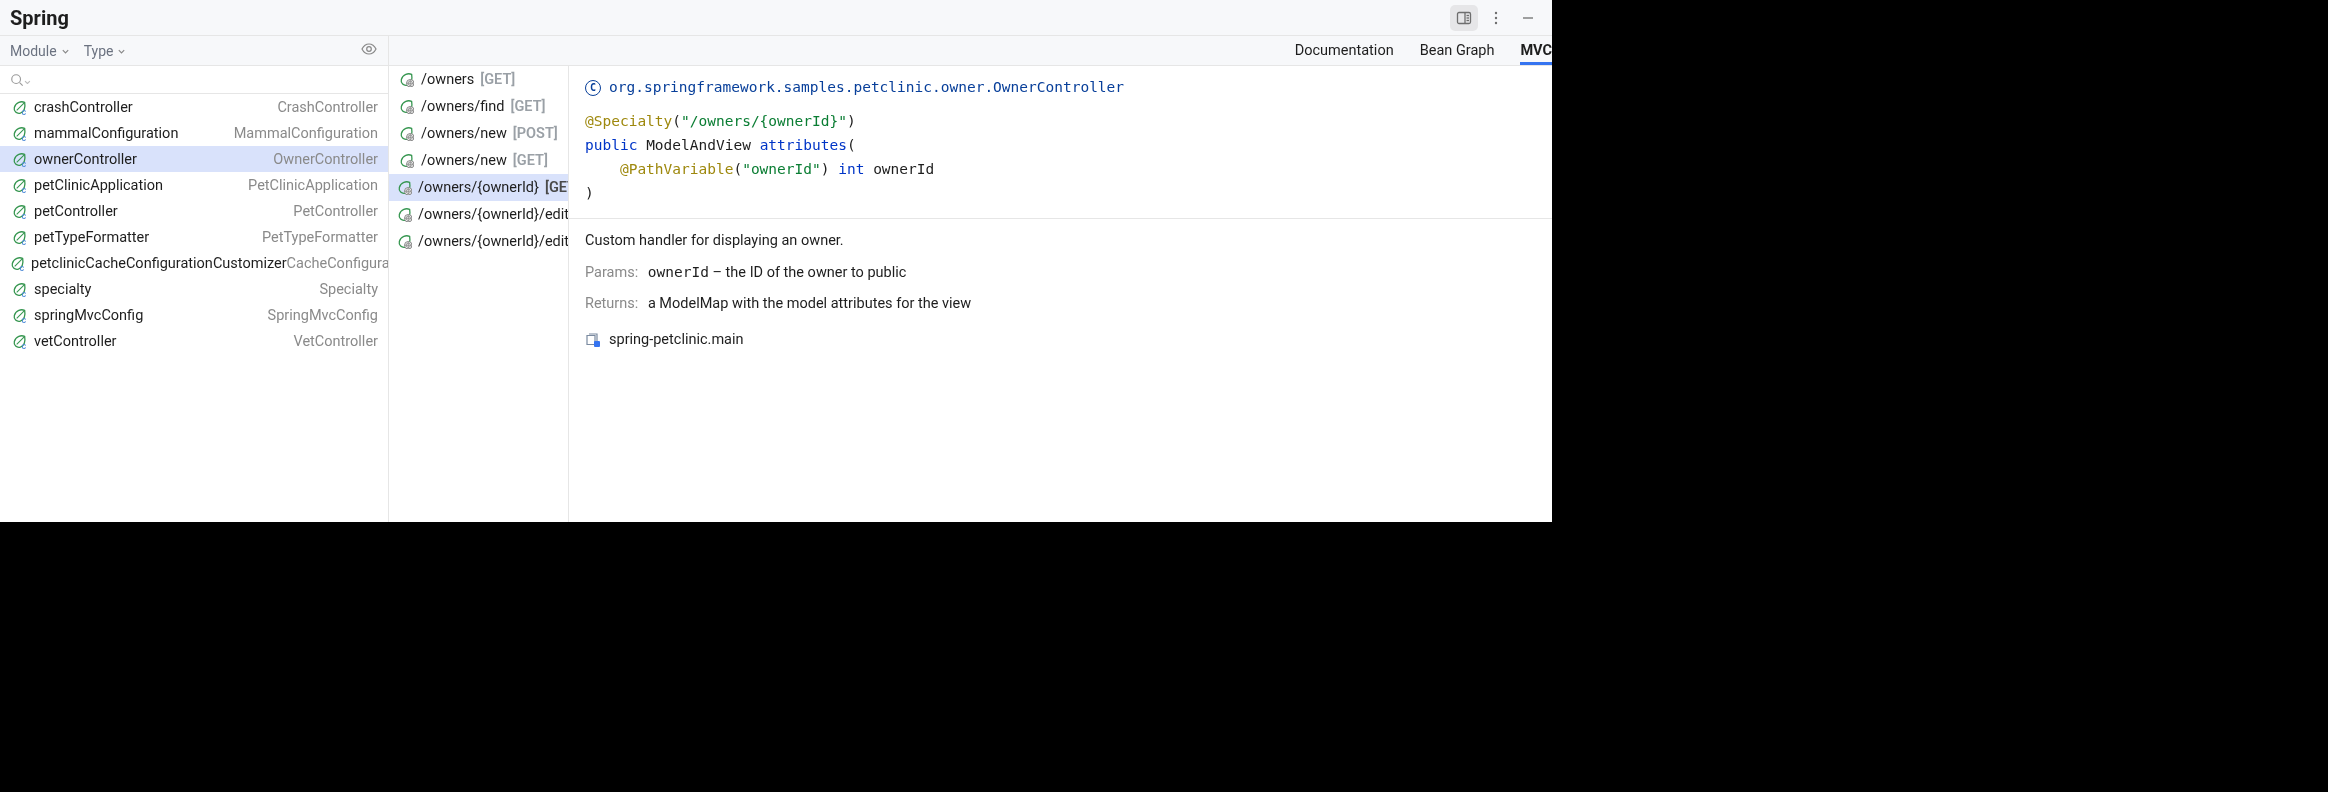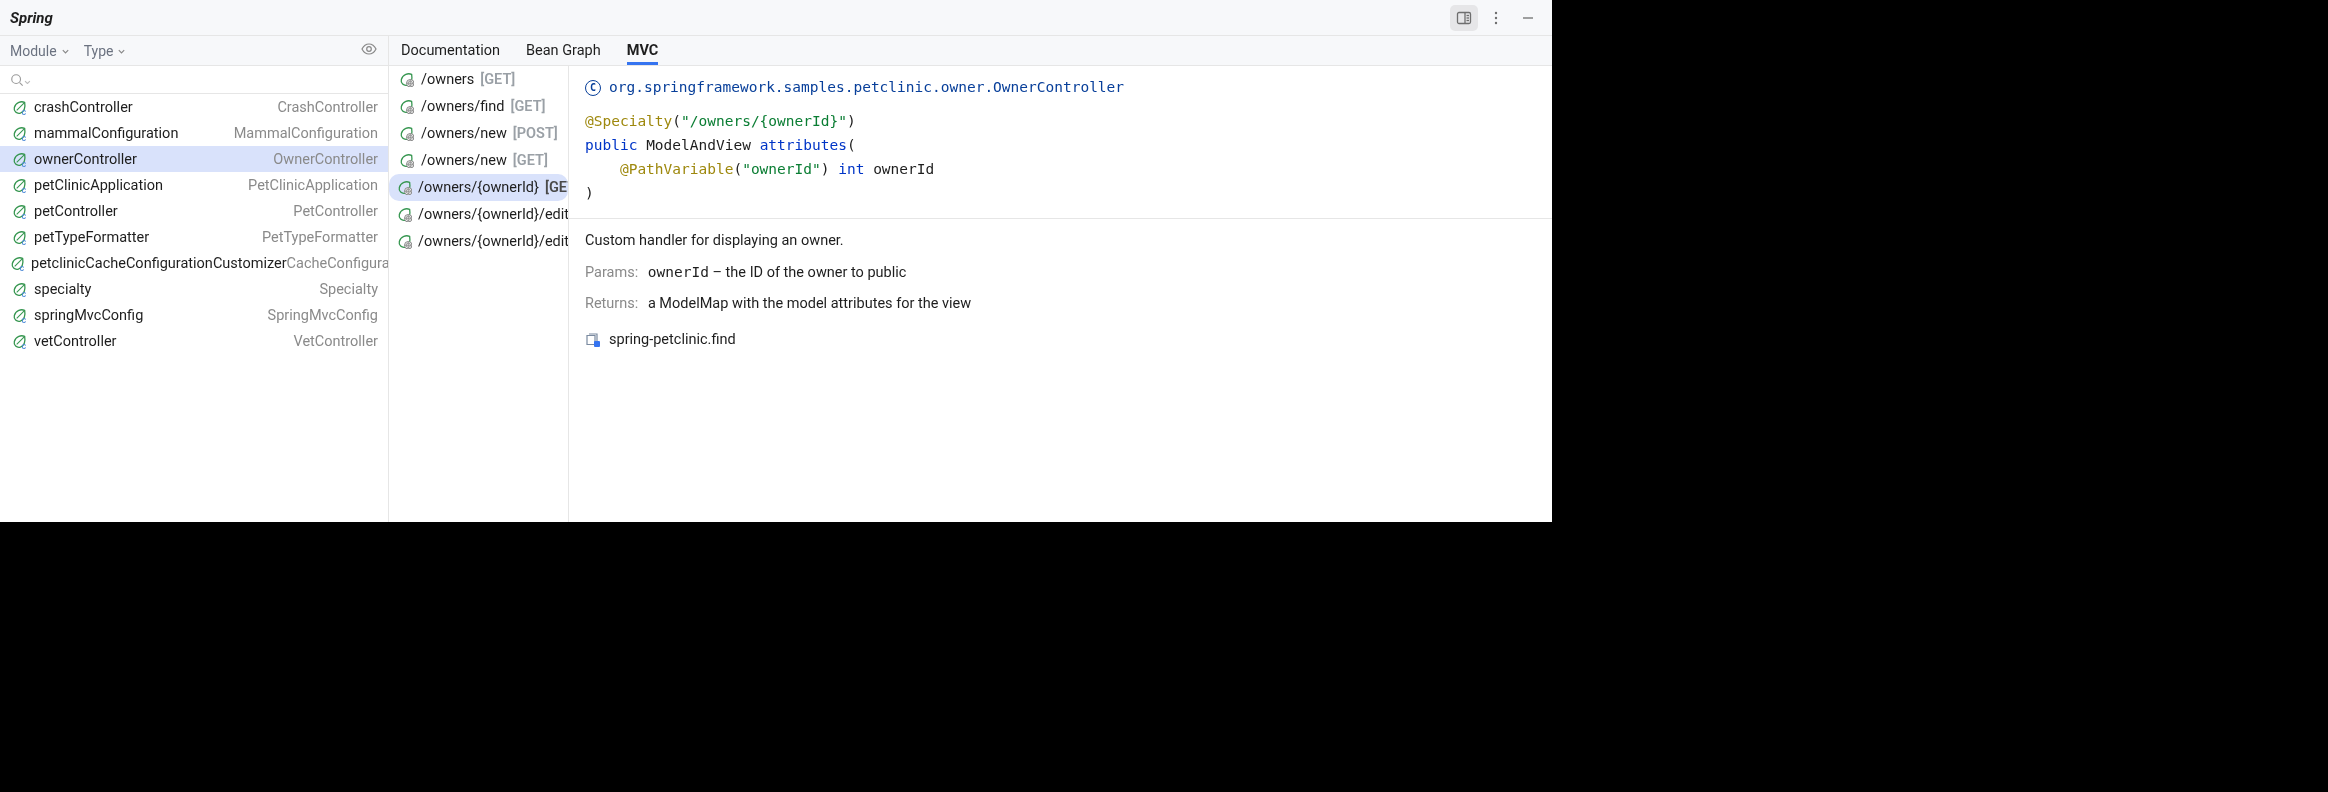--- a/index.html
+++ b/index.html
@@ -39,22 +39,21 @@
   
   .title-bar {
     height: 36px;
     background: var(--bg-header);
     border-bottom: 1px solid var(--border);
     display: flex; align-items: center;
     padding: 0 10px;
   }
   .title-bar .title {
     font-weight: 700;
-    font-size: 15px;
-    font-style: italic;
+    font-size: 20px;
   }
   .title-bar .spacer { flex: 1; }
   .tb-btn {
     width: 28px; height: 26px;
     display: flex; align-items: center; justify-content: center;
     border-radius: 5px;
     margin-left: 4px;
     color: #6e6e6e;
   }
   .tb-btn.active {
@@ -119,20 +118,21 @@
     overflow: hidden;
     text-align: center;
   }
   .tabs-bar {
     height: 30px;
     display: flex; align-items: center;
     gap: 26px;
     padding: 0 0 0 12px;
     border-bottom: 1px solid var(--border);
     background: var(--bg-header);
+    justify-content: flex-end;
   }
   .tab {
     height: 100%;
     display: flex; align-items: center;
     font-size: 14.5px;
     color: var(--text);
     border-bottom: 3px solid transparent;
     padding-top: 3px;
   }
   .tab.active {
@@ -143,21 +143,21 @@
     flex:1;
     overflow: hidden;
   }
   .ep-row {
     height: 27px;
     display: flex; align-items: center;
     padding: 0 8px;
     white-space: nowrap;
     overflow: hidden;
   }
-  .ep-row.selected { background: var(--selection); border-radius: 10px; }
+  .ep-row.selected { background: var(--selection); }
   .ep-row .icon-slot {
     width: 18px; display: flex; align-items: center; justify-content: center;
     margin-right: 6px;
   }
   .ep-row .path { color: var(--text); margin-right: 6px;}
   .ep-row .method { color: var(--text-method); font-weight: 600; }
   .ep-row.selected .method { color: #4a4a4a; }
   
   .col-details {
     flex: 1;
@@ -511,20 +511,20 @@
             <div class="meta-row">
               <span class="meta-label">Returns:</span>
               <span>a ModelMap with the model attributes for the view</span>
             </div>
             <div class="module-line">
               <svg width="16" height="16" viewBox="0 0 16 16" fill="none" stroke="#7a8aa0" stroke-width="1.2">
                 <path d="M2 3.5 h8 v9 h-8 z"></path>
                 <path d="M4 2 h8 v9"></path>
                 <rect x="9" y="9" width="6" height="6" rx="1" fill="#3574f0" stroke="none"></rect>
               </svg>
-              <span>spring-petclinic.find</span>
+              <span>spring-petclinic.main</span>
             </div>
           </div>
         </div>
       </div>
     </div>
   </div>
 </div>
 
 </body></html>

